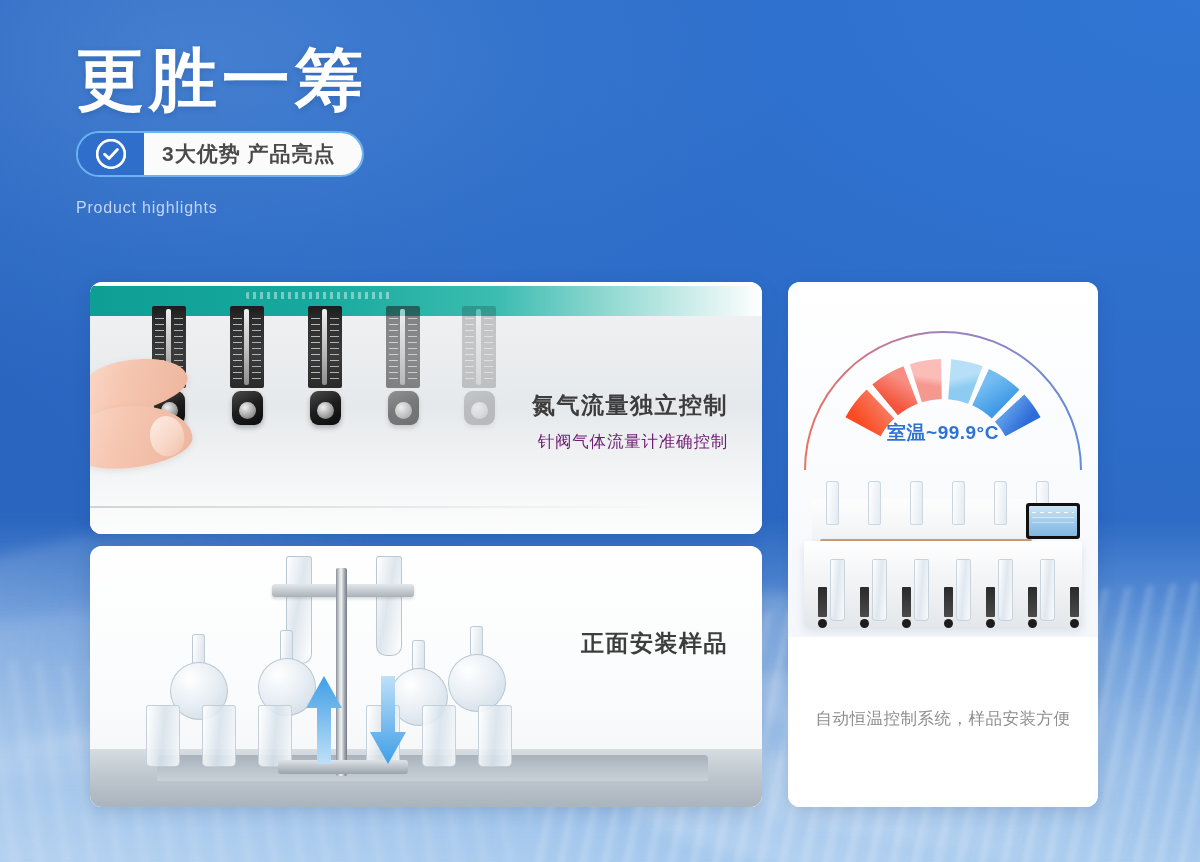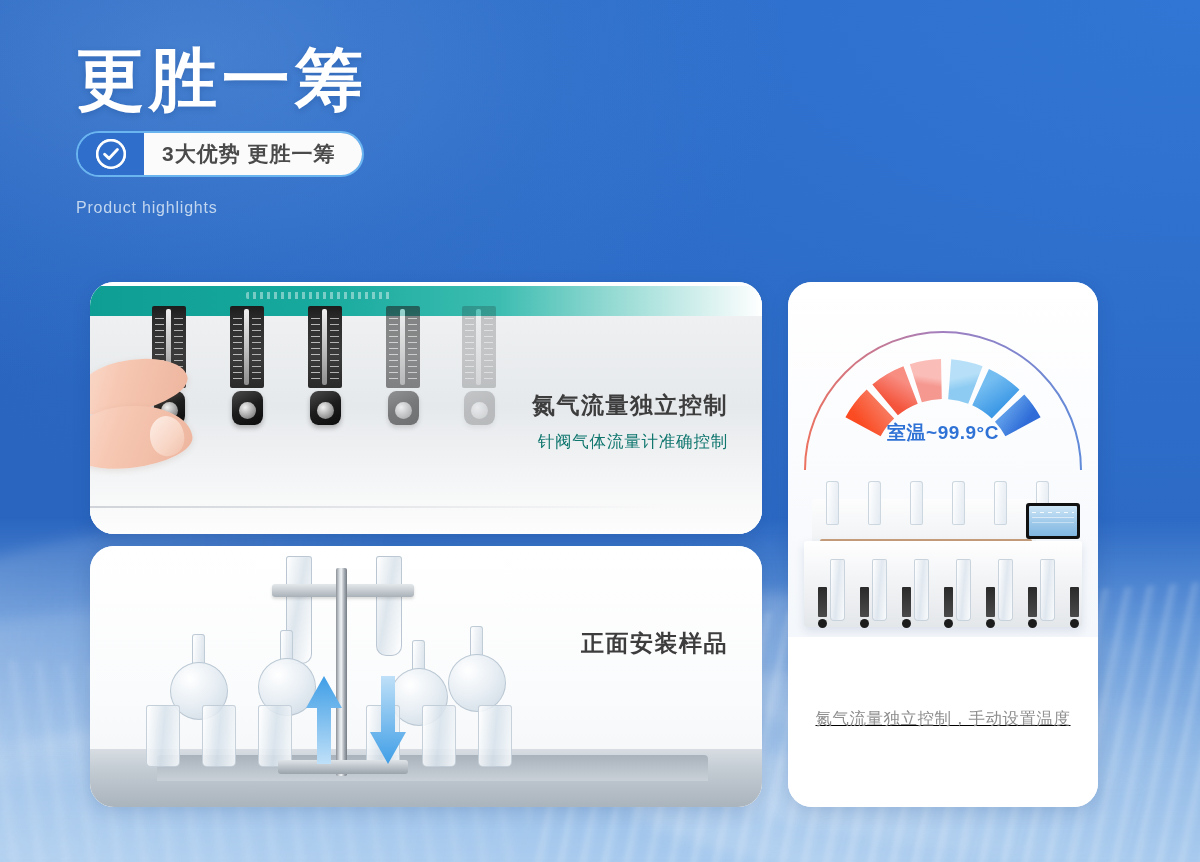--- a/index.html
+++ b/index.html
@@ -85,36 +85,36 @@
     margin-top:22px; font-size:16px; letter-spacing:.8px;
     color:#c2d6ef; font-weight:500;
   }
 
   
   .grid {
     position:absolute; left:90px; top:282px; width:1020px; height:525px;
     display:flex; gap:26px; z-index:5;
   }
   .col-left  { width:672px; display:flex; flex-direction:column; gap:12px; }
-  .col-right { width:310px;text-decoration:underline; }
+  .col-right { width:310px; }
   .card {
-    background:#fff; border-radius:24px; overflow:hidden; position:relative;
+    background:#fff; border-radius:12px; overflow:hidden; position:relative;
     box-shadow:0 5px 18px rgba(18,52,110,.17);
   }
   .card-a { height:252px; }
   .card-b { height:261px; }
   .card-c { height:100%; display:flex; flex-direction:column; }
 
   .card-txt { position:absolute; right:34px; text-align:right; z-index:4; }
   .card-h {
     font-size:23px; font-weight:bold; color:#3d3d3d; letter-spacing:1.5px;
     white-space:nowrap;
   }
   .card-p {
-    margin-top:10px; font-size:16.5px; color:#0f766e; letter-spacing:.8px;
+    margin-top:10px; font-size:16.5px; color:#701a75; letter-spacing:.8px;
     white-space:nowrap;
   }
 
   
   .photoA { position:absolute; inset:0; background:#fff; }
   .panel-top {
     position:absolute; left:0; top:4px; width:61%; height:30px;
     background:linear-gradient(90deg,#0f9e94 0%,#17a99d 55%,#3dbdb1 100%);
   }
   .panel-top::after{
@@ -331,21 +331,21 @@
   <div class="badge">
     <div class="badge-ic">
       <span class="check-circle">
         <svg width="30" height="30" viewBox="0 0 30 30">
           <circle cx="15" cy="15" r="15" fill="#ffffff"></circle>
           <circle cx="15" cy="15" r="12.5" fill="#2f6fcb"></circle>
           <path d="M8.6 15.2 L13 19.4 L21.4 10.6" fill="none" stroke="#ffffff" stroke-width="2.9" stroke-linecap="round" stroke-linejoin="round"></path>
         </svg>
       </span>
     </div>
-    <div class="badge-tx">3大优势 更胜一筹</div>
+    <div class="badge-tx">3大优势 产品亮点</div>
   </div>
 
   <div class="sub-en">Product highlights</div>
 </div>
 
 <div class="grid">
 
   <div class="col-left">
 
     <div class="card card-a">
@@ -580,17 +580,17 @@
           <div class="fmeter" style="left:62px;"></div>
           <div class="fmeter" style="left:104px;"></div>
           <div class="fmeter" style="left:146px;"></div>
           <div class="fmeter" style="left:188px;"></div>
           <div class="fmeter" style="left:230px;"></div>
           <div class="fmeter" style="left:272px;"></div>
         </div>
       </div>
 
       <div class="cardC-bot">
-        <div class="cardC-p">氮气流量独立控制，手动设置温度</div>
+        <div class="cardC-p">自动恒温控制系统，样品安装方便</div>
       </div>
     </div>
   </div>
 </div>
 
 </body></html>

